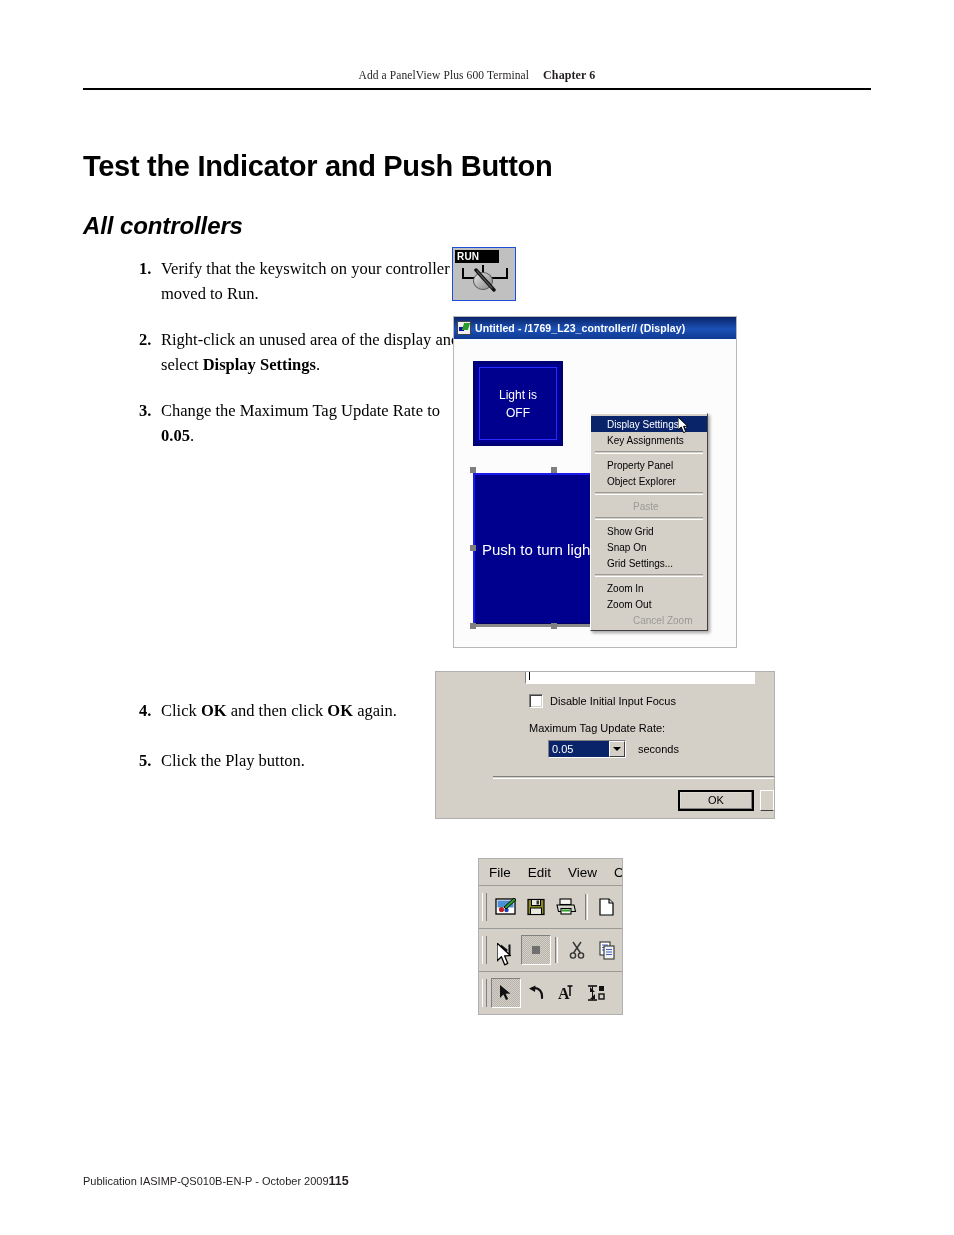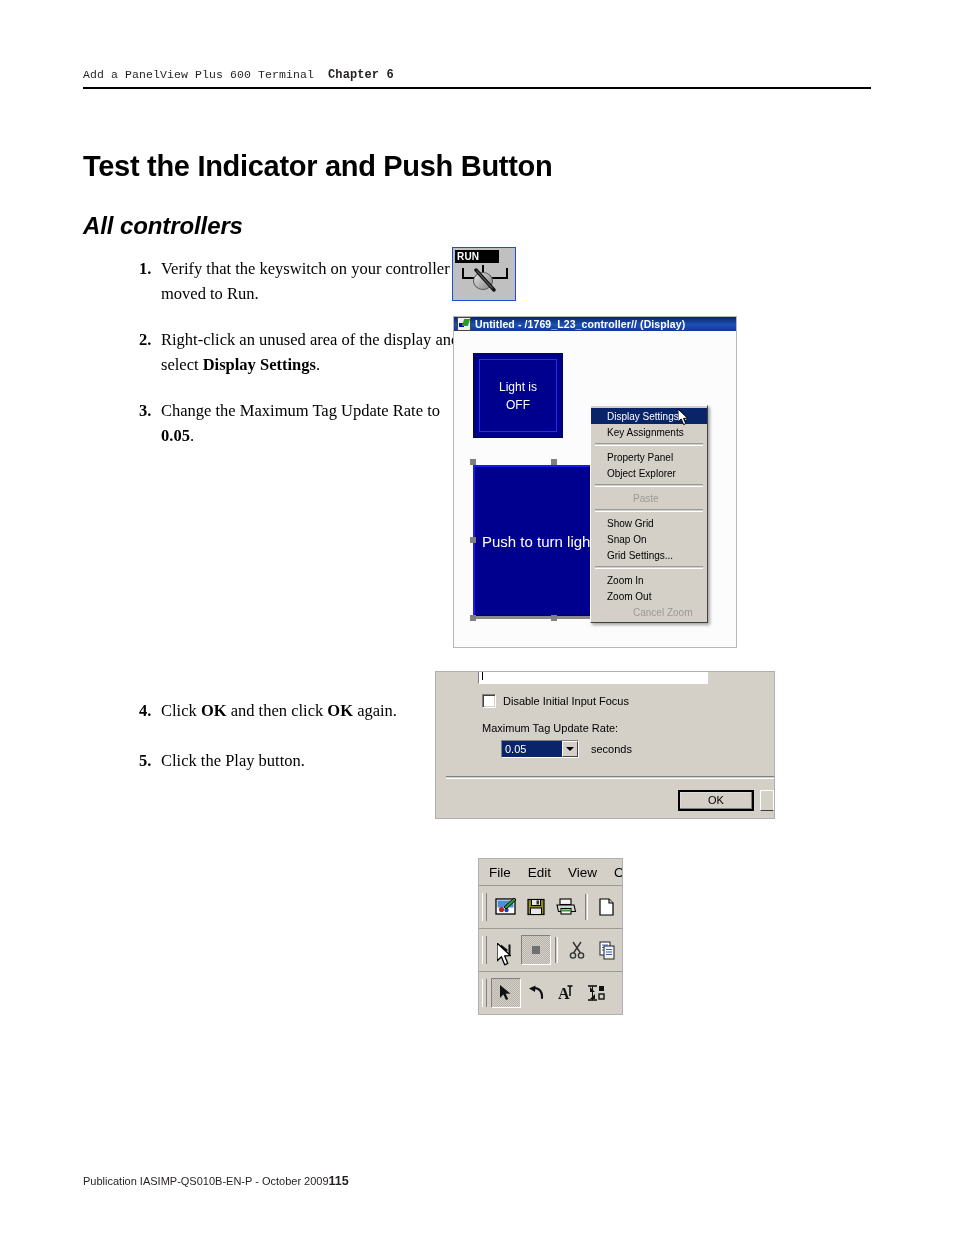--- a/index.html
+++ b/index.html
@@ -13,22 +13,22 @@
     color: #000;
     overflow: hidden;
   }
 
   
   .page-header {
     position: absolute;
     left: 83px; top: 68px; width: 788px;
   }
   .header-line {
-    text-align: left;
-    font-family: Liberation Mono, monospace;
+    text-align: center;
+    font-family: Liberation Serif, serif;
     font-size: 11.5px;
     color: #231f20;
     letter-spacing: 0.1px;
     white-space: nowrap;
   }
   .header-line .chapter {
     font-weight: bold;
     margin-left: 14px;
     font-size: 12px;
   }
@@ -147,21 +147,21 @@
 
   
   #display-window {
     left: 453px; top: 316px;
     width: 282px; height: 330px;
     background: #fcfcfc;
     border: 1px solid #b8b8b8;
     overflow: hidden;
   }
   .win-titlebar {
-    height: 14px;
+    height: 22px;
     background: linear-gradient(180deg,#0a246a 0%, #1c51b5 55%, #0f3a93 100%);
     display: flex;
     align-items: center;
     padding-left: 3px;
     box-sizing: border-box;
   }
   .win-titlebar .tb-icon {
     width: 12px; height: 12px;
     margin-right: 4px;
     background: #f0f0f0;
@@ -288,20 +288,21 @@
     border: 1px solid #b0b0b0;
     overflow: hidden;
     font-family: "Liberation Sans", sans-serif;
     font-size: 11px;
     color: #000;
   }
   .dlg-body {
     position: relative;
     padding: 0 14px;
     height: 100px;
+    margin-left: 47px;
   }
   .dlg-textfield {
     position: absolute;
     left: 42px; top: -6px;
     width: 228px; height: 16px;
     background: #ffffff;
     border: 1px solid #808080;
     border-right-color: #ffffff;
     border-bottom-color: #ffffff;
   }

